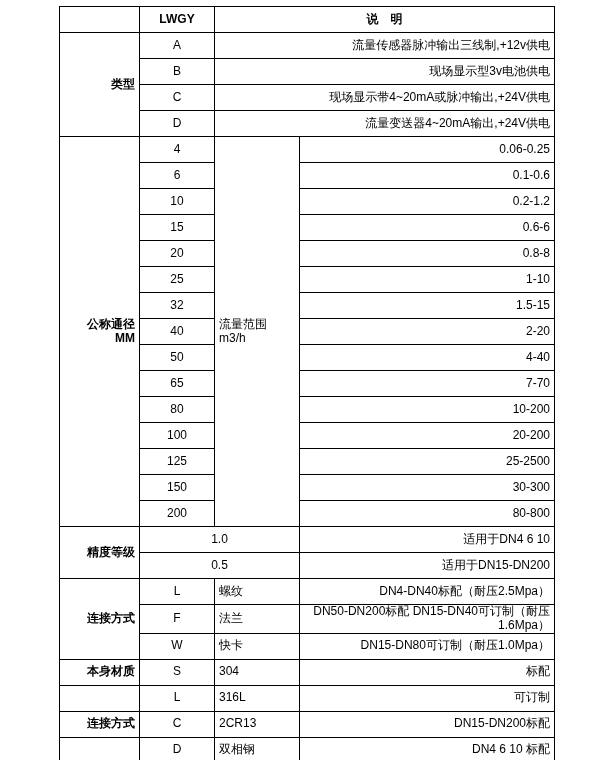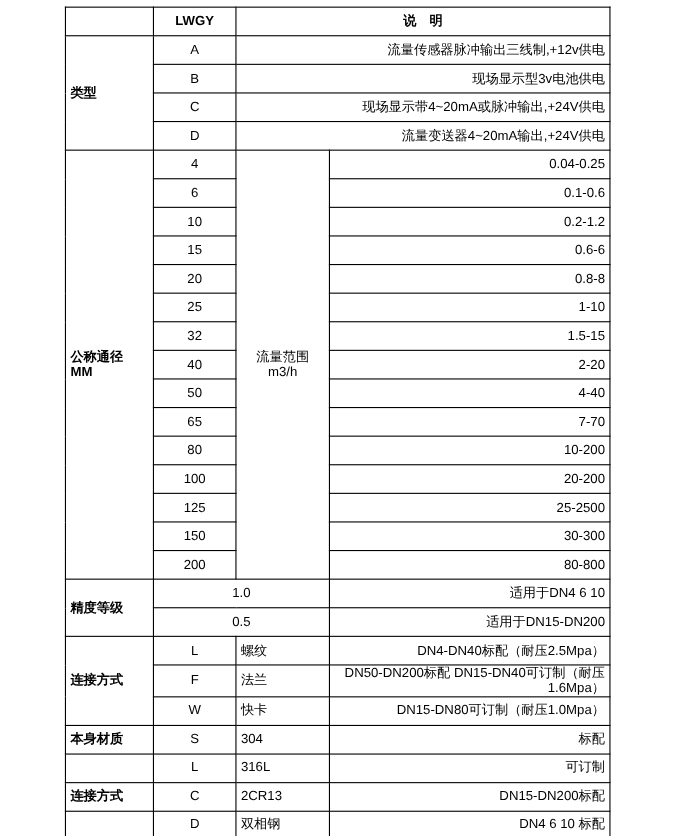--- a/index.html
+++ b/index.html
@@ -26,22 +26,22 @@
     line-height: 1.15;
     padding: 0 4px;
     height: 25px;
     vertical-align: middle;
   }
   .c-code     { width: 75px;  text-align: center; }
   .c-mid      { width: 85px;  text-align: left; }
   .c-desc     { text-align: right; padding-left: 6px; }
   .bold       { font-weight: normal; }
   .hdr        { font-weight: bold; text-align: center; }
-  .vlabel     { font-weight: bold; text-align: left; }
-  .flowrange  { text-align: center; padding-left: 8px; line-height: 1.5; margin-left: 12px; }
+  .vlabel     { font-weight: bold; text-align: right; }
+  .flowrange  { text-align: left; padding-left: 8px; line-height: 1.5; margin-left: 12px; }
   .span2-center { text-align: center; }
 </style>
 </head>
 <body>
 
 <table id="spec-table">
   <colgroup>
     <col style="width:80px">
     <col style="width:75px">
     <col style="width:85px">
@@ -76,21 +76,21 @@
     <tr>
       <td class="vlabel" rowspan="15">
         <div>公称通径</div>
         <div>MM</div>
       </td>
       <td class="c-code">4</td>
       <td class="flowrange" rowspan="15">
         <div>流量范围</div>
         <div>m3/h</div>
       </td>
-      <td class="c-desc">0.04-0.25</td>
+      <td class="c-desc">0.06-0.25</td>
     </tr>
     <tr>
       <td class="c-code">6</td>
       <td class="c-desc">0.1-0.6</td>
     </tr>
     <tr>
       <td class="c-code">10</td>
       <td class="c-desc">0.2-1.2</td>
     </tr>
     <tr>

